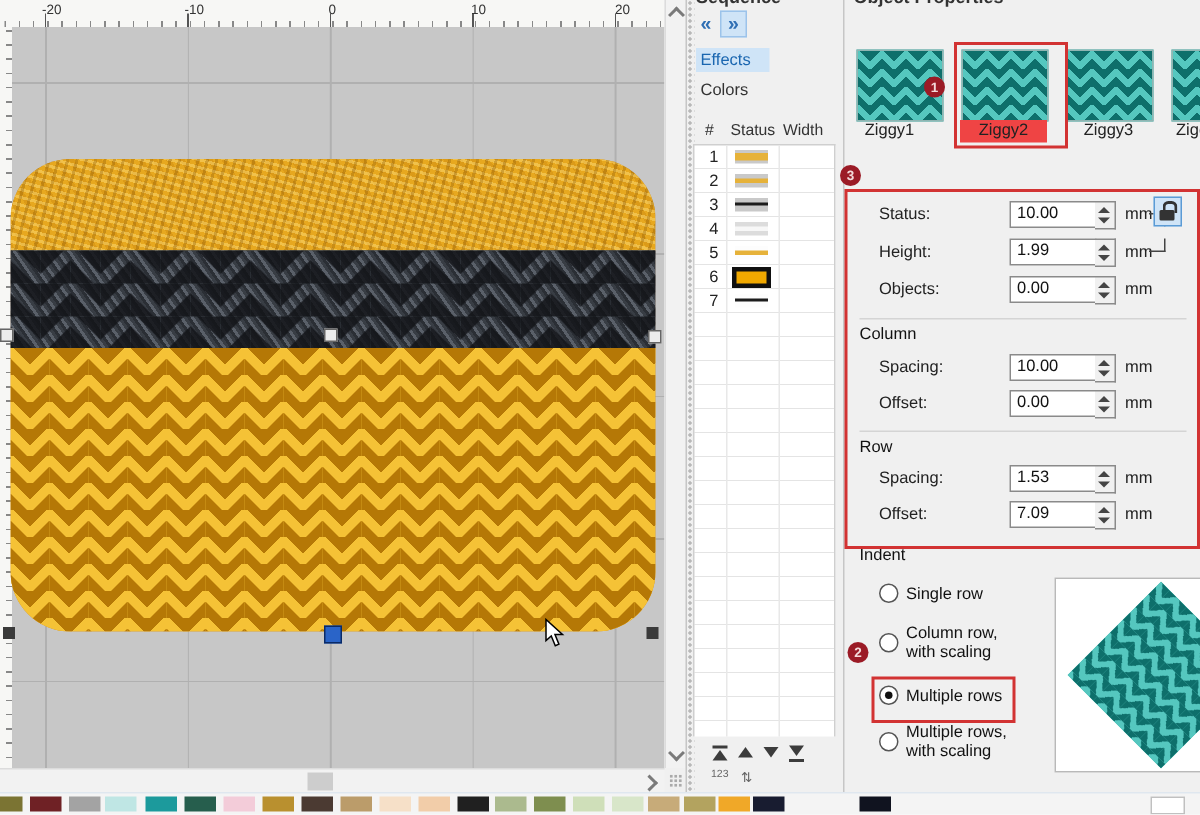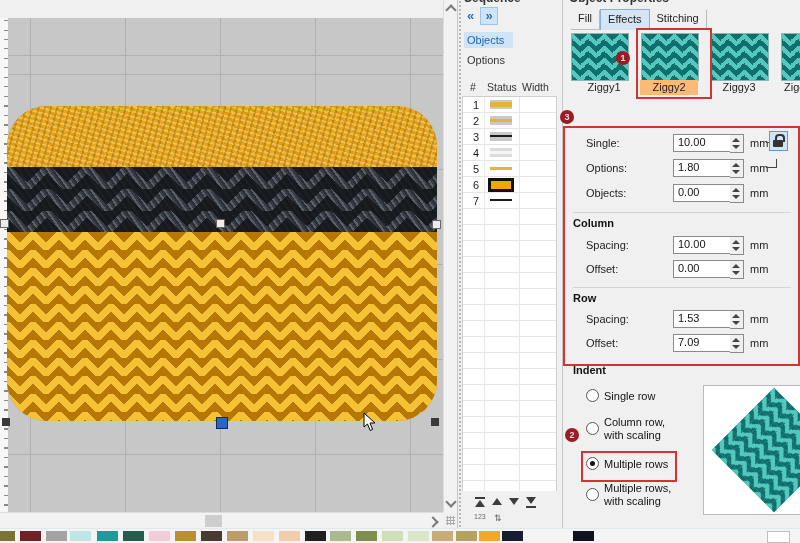--- a/index.html
+++ b/index.html
@@ -101,23 +101,23 @@
   .tab{padding:2px 7px 0 7px;border-right:1px solid #b8b8b8;color:#222;height:17px;}
   .tab.sel{background:#d6e5f5;border:1px solid #8ab0d8;border-bottom:none;margin-top:-1px;padding-top:3px;}
   .pattern{position:absolute;top:33px;width:56px;height:46px;border:1px solid #8fb5b2;}
   .zigteal{background-color:#33aea7;background-image:
       linear-gradient(135deg,#0e6f6b 25%,transparent 25%),
       linear-gradient(225deg,#0e6f6b 25%,transparent 25%),
       linear-gradient(45deg,#0e6f6b 25%,transparent 25%),
       linear-gradient(315deg,#0e6f6b 25%,#55c7bf 25%);
     background-position:8px 0,8px 0,0 0,0 0;background-size:16px 12px;}
   .patlabel{position:absolute;top:80px;width:58px;height:15px;text-align:center;color:#222;line-height:15px;}
-  .patlabel.sel{background:#fdba74;}
+  .patlabel.sel{background:#ef4444;}
   .plabel{position:absolute;left:23px;color:#222;}
-  .pheading{position:absolute;left:10px;font-weight:bold;color:#111;}
+  .pheading{position:absolute;left:10px;font-weight:normal;color:#111;}
   .pinput{position:absolute;left:110px;width:52px;height:15px;background:#fff;border:1px solid #8a8a8a;
     padding:1px 0 0 4px;color:#111;}
   .spin{position:absolute;left:167px;width:13px;height:17px;border:1px solid #8a8a8a;border-left:none;background:#f0f0f0;}
   .spin .su,.spin .sd{position:absolute;left:2px;width:0;height:0;border-left:4px solid transparent;border-right:4px solid transparent;}
   .spin .su{top:3px;border-bottom:4px solid #444;}
   .spin .sd{bottom:3px;border-top:4px solid #444;}
   .punit{position:absolute;left:187px;color:#222;}
   .sepline{position:absolute;left:10px;width:218px;height:1px;background:#d4d4d4;}
   .bracket1{position:absolute;left:203px;top:142px;width:10px;height:8px;border-top:1px solid #444;border-right:1px solid #444;}
   .bracket2{position:absolute;left:203px;top:159px;width:10px;height:8px;border-bottom:1px solid #444;border-right:1px solid #444;}
@@ -138,20 +138,27 @@
   
   .bottom{left:0;top:528px;width:800px;height:15px;background:#f4f4f4;border-top:1px solid #dfe7ef;}
   .swatch{position:absolute;top:2px;width:21px;height:10px;display:block;}
   .swatch.bordered{border:1px solid #c0c0c0;}
 </style>
 </head>
 <body>
 
 <div class="app">
 
+  <div class="abs ruler-top">
+    <span style="left:28px">-20</span>
+    <span style="left:123px">-10</span>
+    <span style="left:219px">0</span>
+    <span style="left:314px">10</span>
+    <span style="left:410px">20</span>
+  </div>
   <div class="abs ruler-left"></div>
 
   <div class="abs canvas">
     <div class="design">
       <div class="fill-top"></div>
       <div class="band"></div>
       <div class="fill-bottom"></div>
     </div>
   </div>
 
@@ -174,22 +181,22 @@
     <div class="abs hthumb"></div>
     <div class="abs chev right" style="left:429px;top:5px"></div>
   </div>
   <div class="abs grip" style="left:446px;top:516px"></div>
 
   <div class="abs seq">
     <div class="edge-grip"></div>
     <div class="panel-title">Sequence</div>
     <div class="navL">«</div>
     <div class="navR">»</div>
-    <div class="view-objects">Objects</div>
-    <div class="view-colors">Options</div>
+    <div class="view-objects">Effects</div>
+    <div class="view-colors">Colors</div>
 
     <div class="listhdr" style="left:12px">#</div>
     <div class="listhdr" style="left:29px">Status</div>
     <div class="listhdr" style="left:64px">Width</div>
 
     <div class="objlist">
       <div class="colline" style="left:21px"></div>
       <div class="colline" style="left:56px"></div>
 
       <div class="orow" style="top:0">
@@ -250,45 +257,40 @@
           <span class="bar" style="top:9px"></span>
         </div>
       <span class="tinyico" style="left:6px">123</span>
       <span class="tinyico" style="left:26px;font-size:9px">⇅</span>
     </div>
   </div>
 
   <div class="abs props">
     <div class="panel-title">Object Properties</div>
 
-    <div class="tabbar">
-      <div class="tab">Fill</div>
-      <div class="tab sel">Effects</div>
-      <div class="tab">Stitching</div>
-    </div>
 
     <div class="pattern zigteal" style="left:8px"></div>
     <div class="pattern zigteal" style="left:78px"></div>
     <div class="pattern zigteal" style="left:148px"></div>
     <div class="pattern zigteal" style="left:218px"></div>
-    <div class="patlabel" style="left:12px">Ziggy1</div>
+    <div class="patlabel" style="left:1px">Ziggy1</div>
     <div class="patlabel sel" style="left:77px">Ziggy2</div>
     <div class="patlabel" style="left:147px">Ziggy3</div>
     <div class="patlabel" style="left:217px;text-align:left;padding-left:4px">Zigg</div>
 
-    <div class="plabel" style="top:137px">Single:</div>
+    <div class="plabel" style="top:137px">Status:</div>
     <div class="pinput" style="top:134px">10.00</div>
     <div class="spin" style="top:134px">
         <span class="su"></span>
         <span class="sd"></span>
       </div>
     <div class="punit" style="top:137px">mm</div>
 
-    <div class="plabel" style="top:162px">Options:</div>
-    <div class="pinput" style="top:159px">1.80</div>
+    <div class="plabel" style="top:162px">Height:</div>
+    <div class="pinput" style="top:159px">1.99</div>
     <div class="spin" style="top:159px">
         <span class="su"></span>
         <span class="sd"></span>
       </div>
     <div class="punit" style="top:162px">mm</div>
 
     <div class="plabel" style="top:187px">Objects:</div>
     <div class="pinput" style="top:184px">0.00</div>
     <div class="spin" style="top:184px">
         <span class="su"></span>

